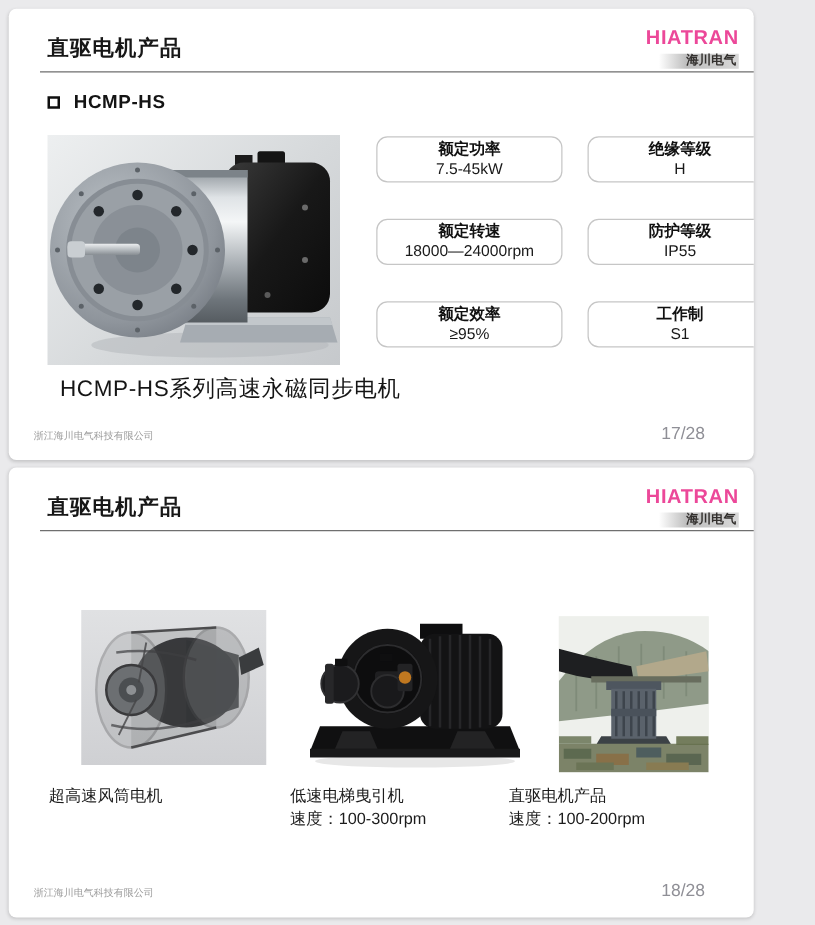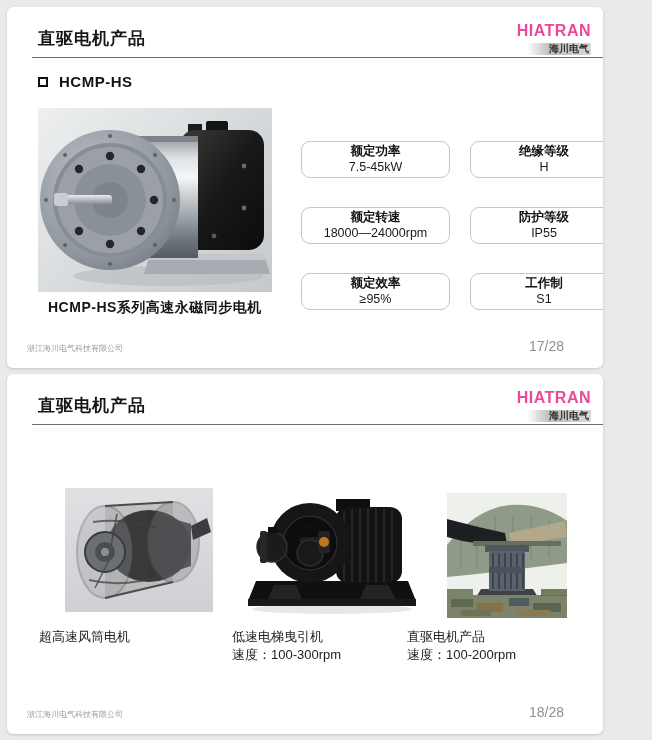--- a/index.html
+++ b/index.html
@@ -64,29 +64,29 @@
 
   .hero-image {
     position: absolute; left: 31px; top: 101px;
     width: 234px; height: 184px;
     background: linear-gradient(135deg, #edeff0 0%, #d6d9db 55%, #c6c9cc 100%);
   }
   .hero-image svg { display: block; }
 
   .hero-caption {
     position: absolute; left: 41px; top: 292px;
-    font-size: 14px; font-weight: 700; color: #151515;
+    font-size: 18px; font-weight: 400; color: #151515;
     letter-spacing: .5px;
   }
 
   .spec-grid {
     position: absolute; left: 294px; top: 102px;
     display: grid;
     grid-template-columns: 149px 148px;
-    column-gap: 20px; row-gap: 29px; margin-top: 32px;
+    column-gap: 20px; row-gap: 29px;
   }
   .spec-box {
     height: 37px;
     background: #ffffff;
     border: 1px solid #c6c6c6;
     border-radius: 9px;
     display: flex; flex-direction: column;
     align-items: center; justify-content: center;
     line-height: 1.25;
   }

